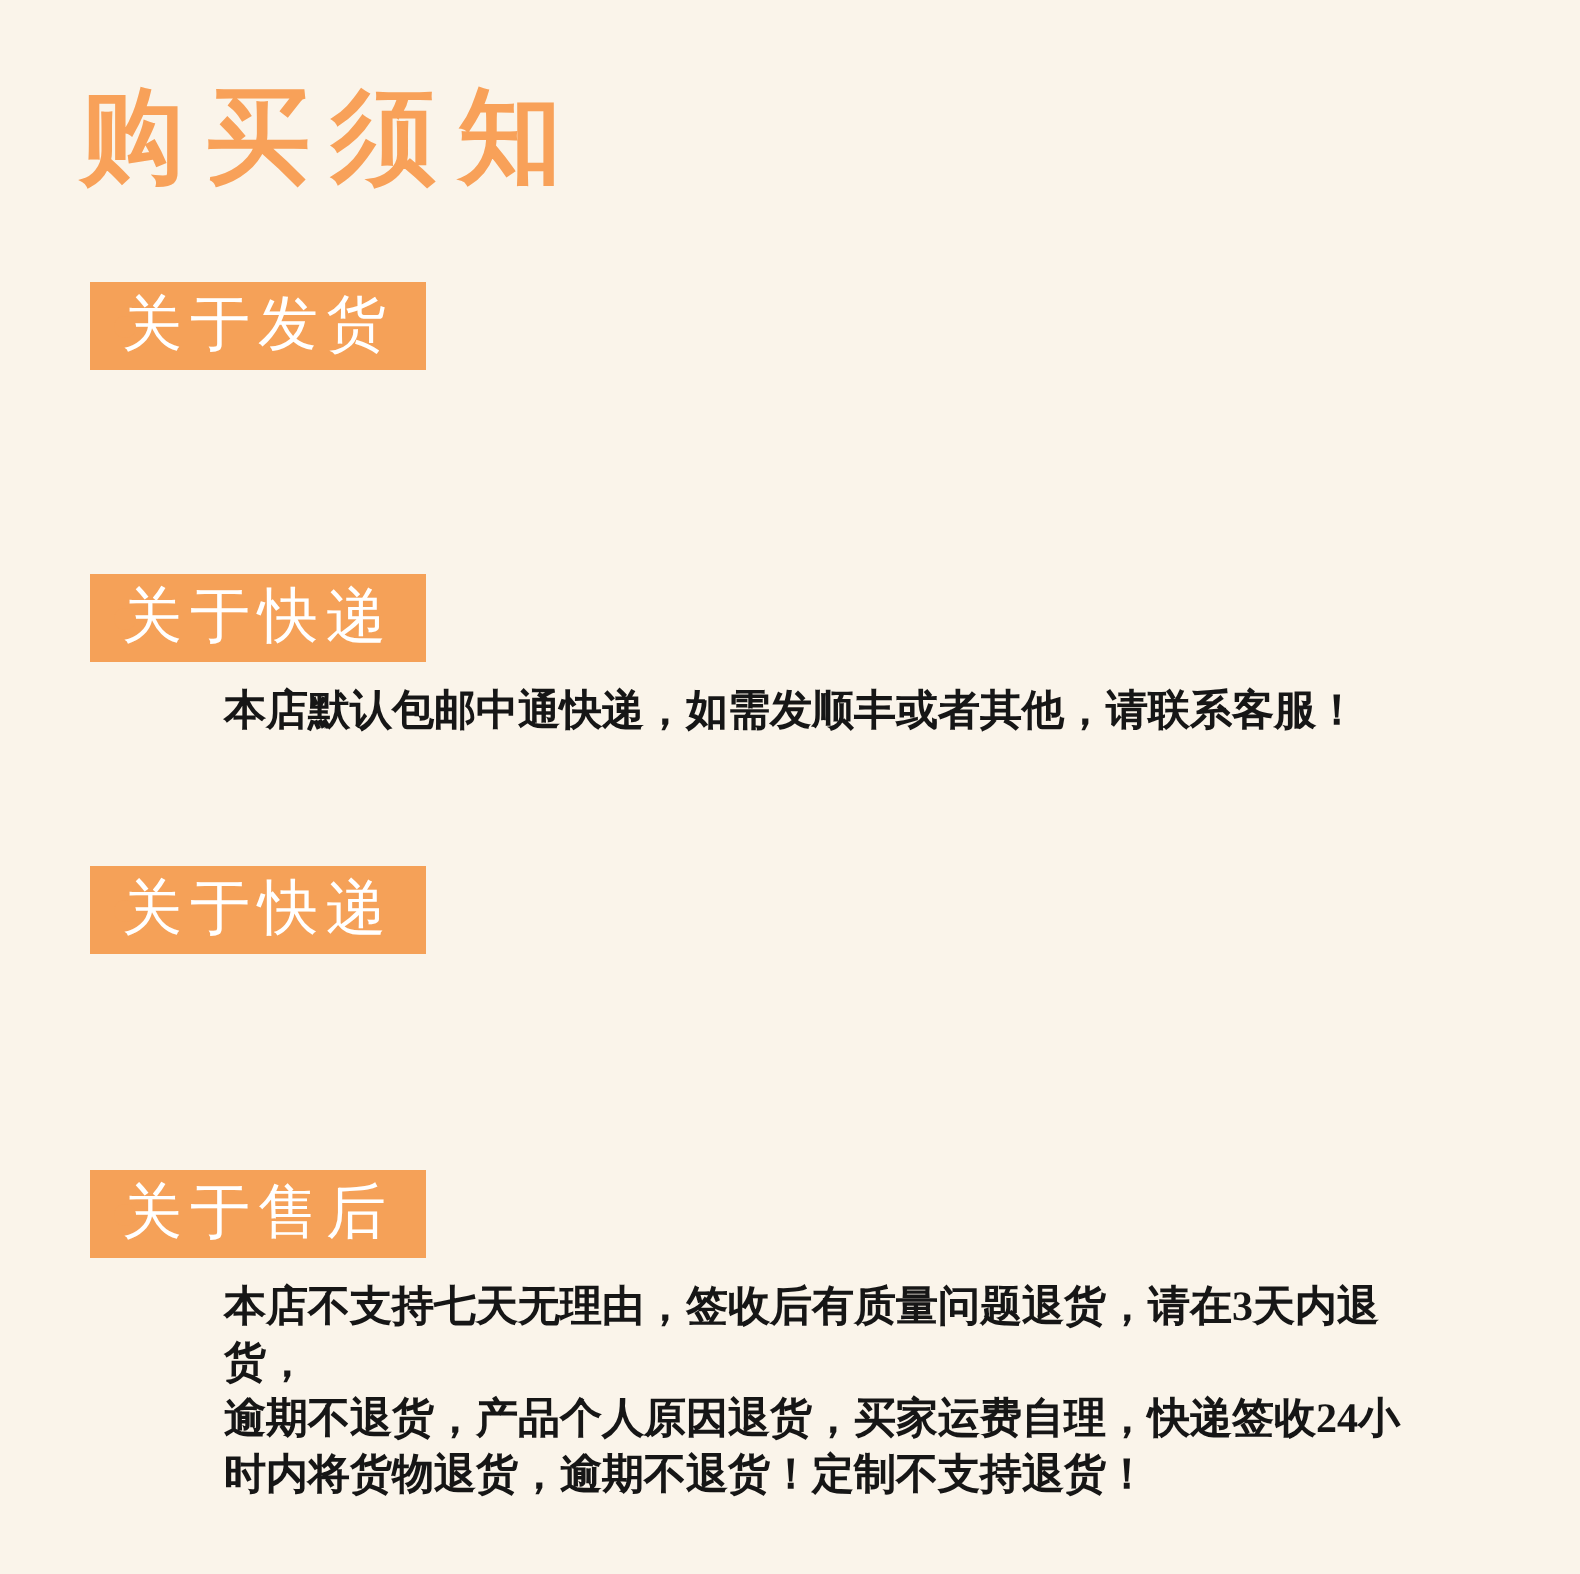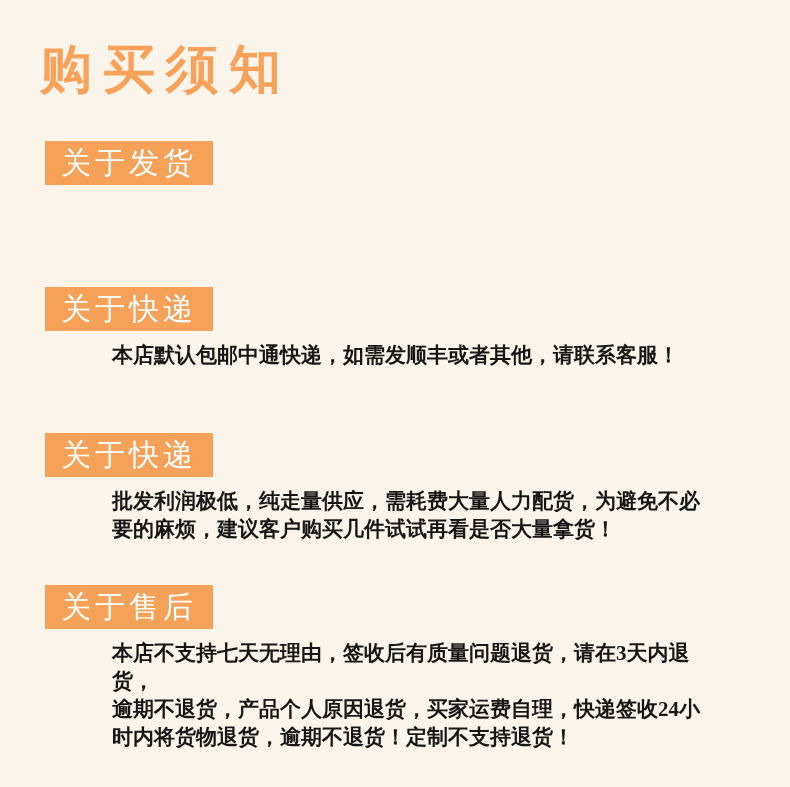--- a/index.html
+++ b/index.html
@@ -81,22 +81,20 @@
 
   <div class="section section-2">
     <span class="bullet"></span>
     <div class="section-heading">关于快递</div>
     <p class="section-body">本店默认包邮中通快递，如需发顺丰或者其他，请联系客服！</p>
   </div>
 
   <div class="section section-3">
     <span class="bullet"></span>
     <div class="section-heading">关于快递</div>
-    <p class="section-body">批发利润极低，纯走量供应，需耗费大量人力配货，为避免不必
-要的麻烦，建议客户购买几件试试再看是否大量拿货！</p>
   </div>
 
   <div class="section section-4">
     <span class="bullet"></span>
     <div class="section-heading">关于售后</div>
     <p class="section-body">本店不支持七天无理由，签收后有质量问题退货，请在3天内退货，
 逾期不退货，产品个人原因退货，买家运费自理，快递签收24小
 时内将货物退货，逾期不退货！定制不支持退货！</p>
   </div>
 

